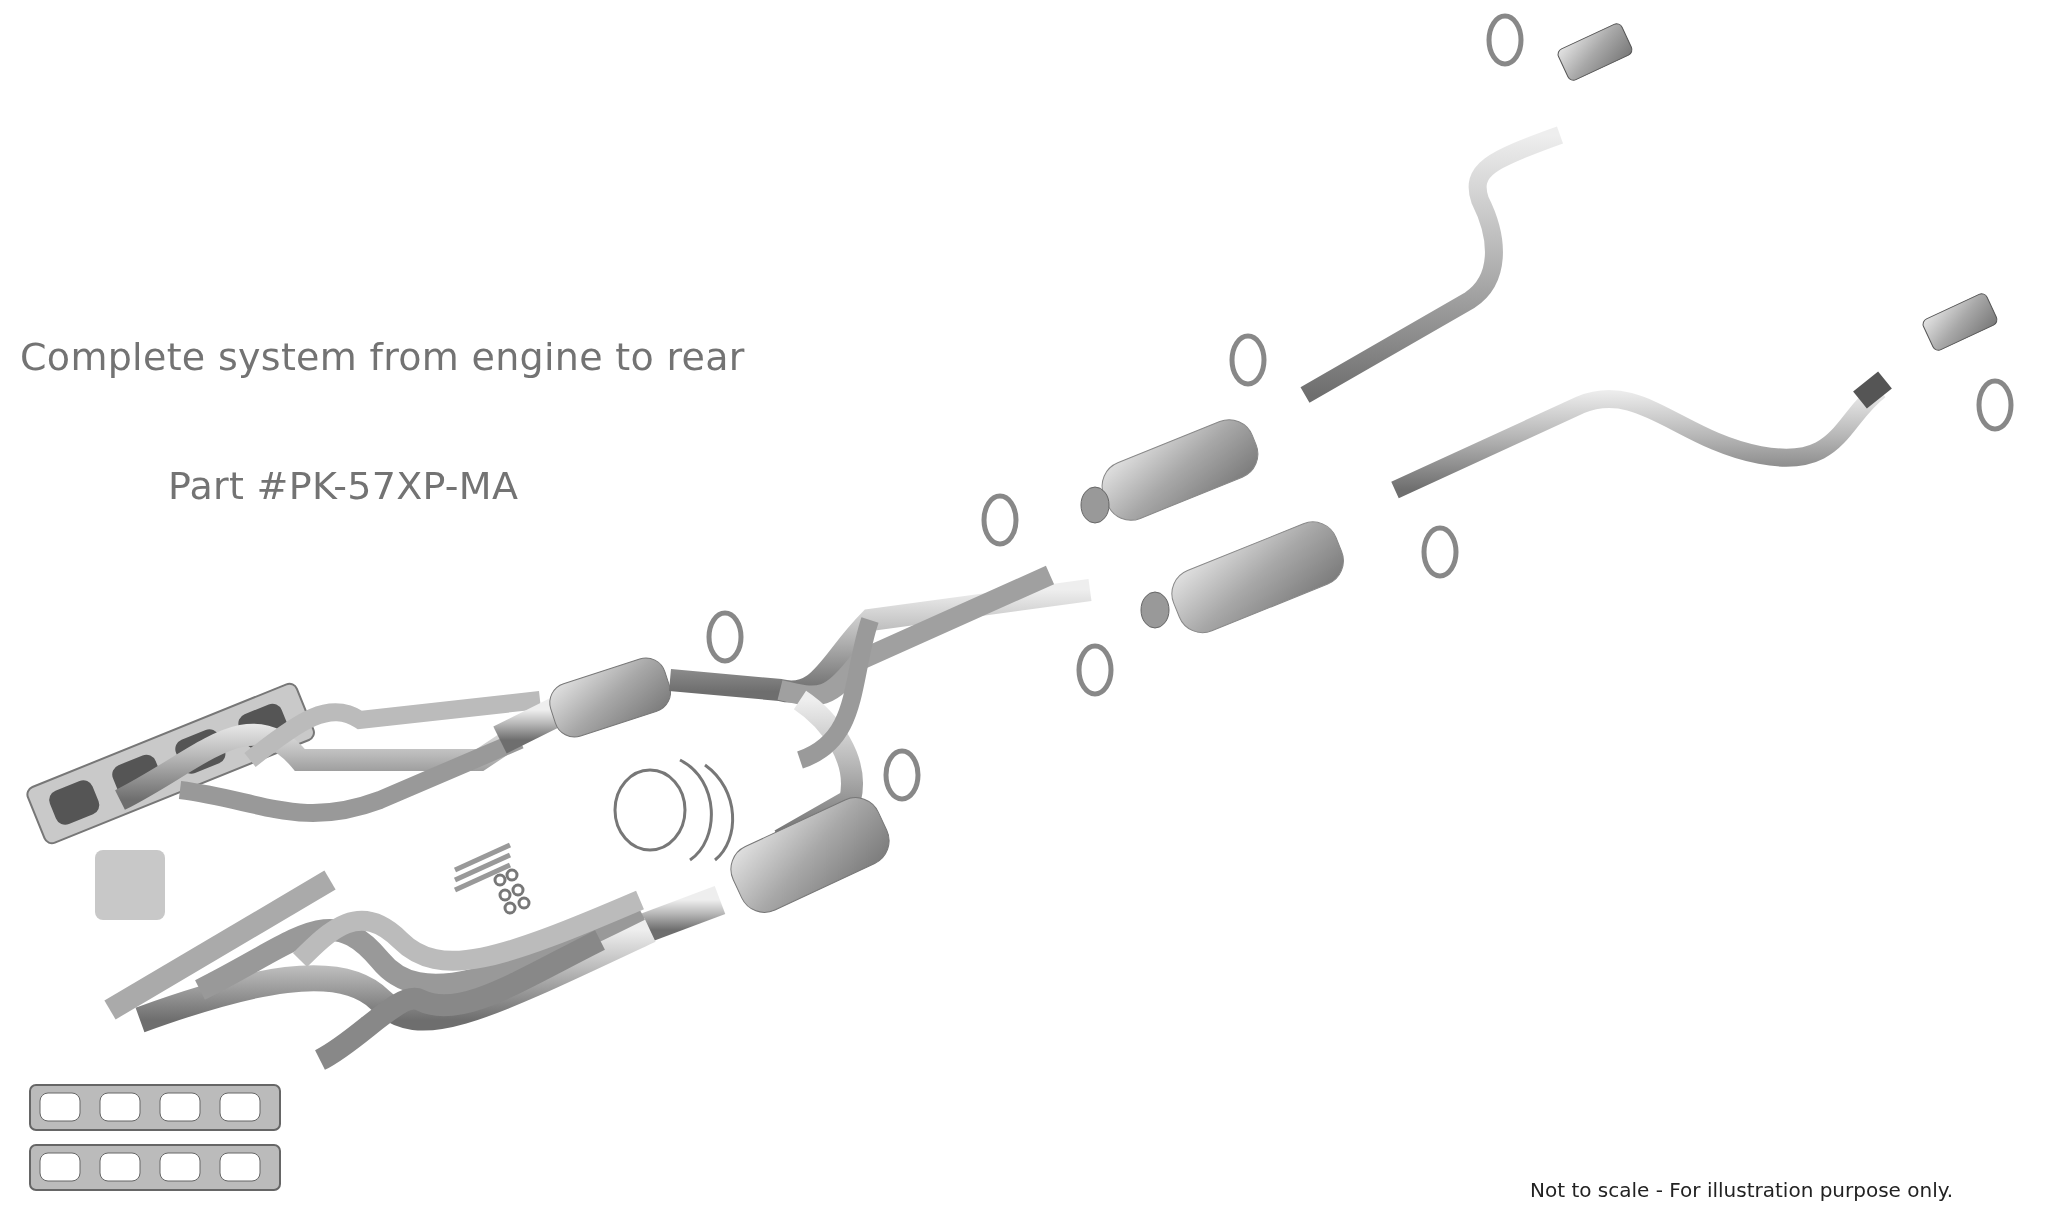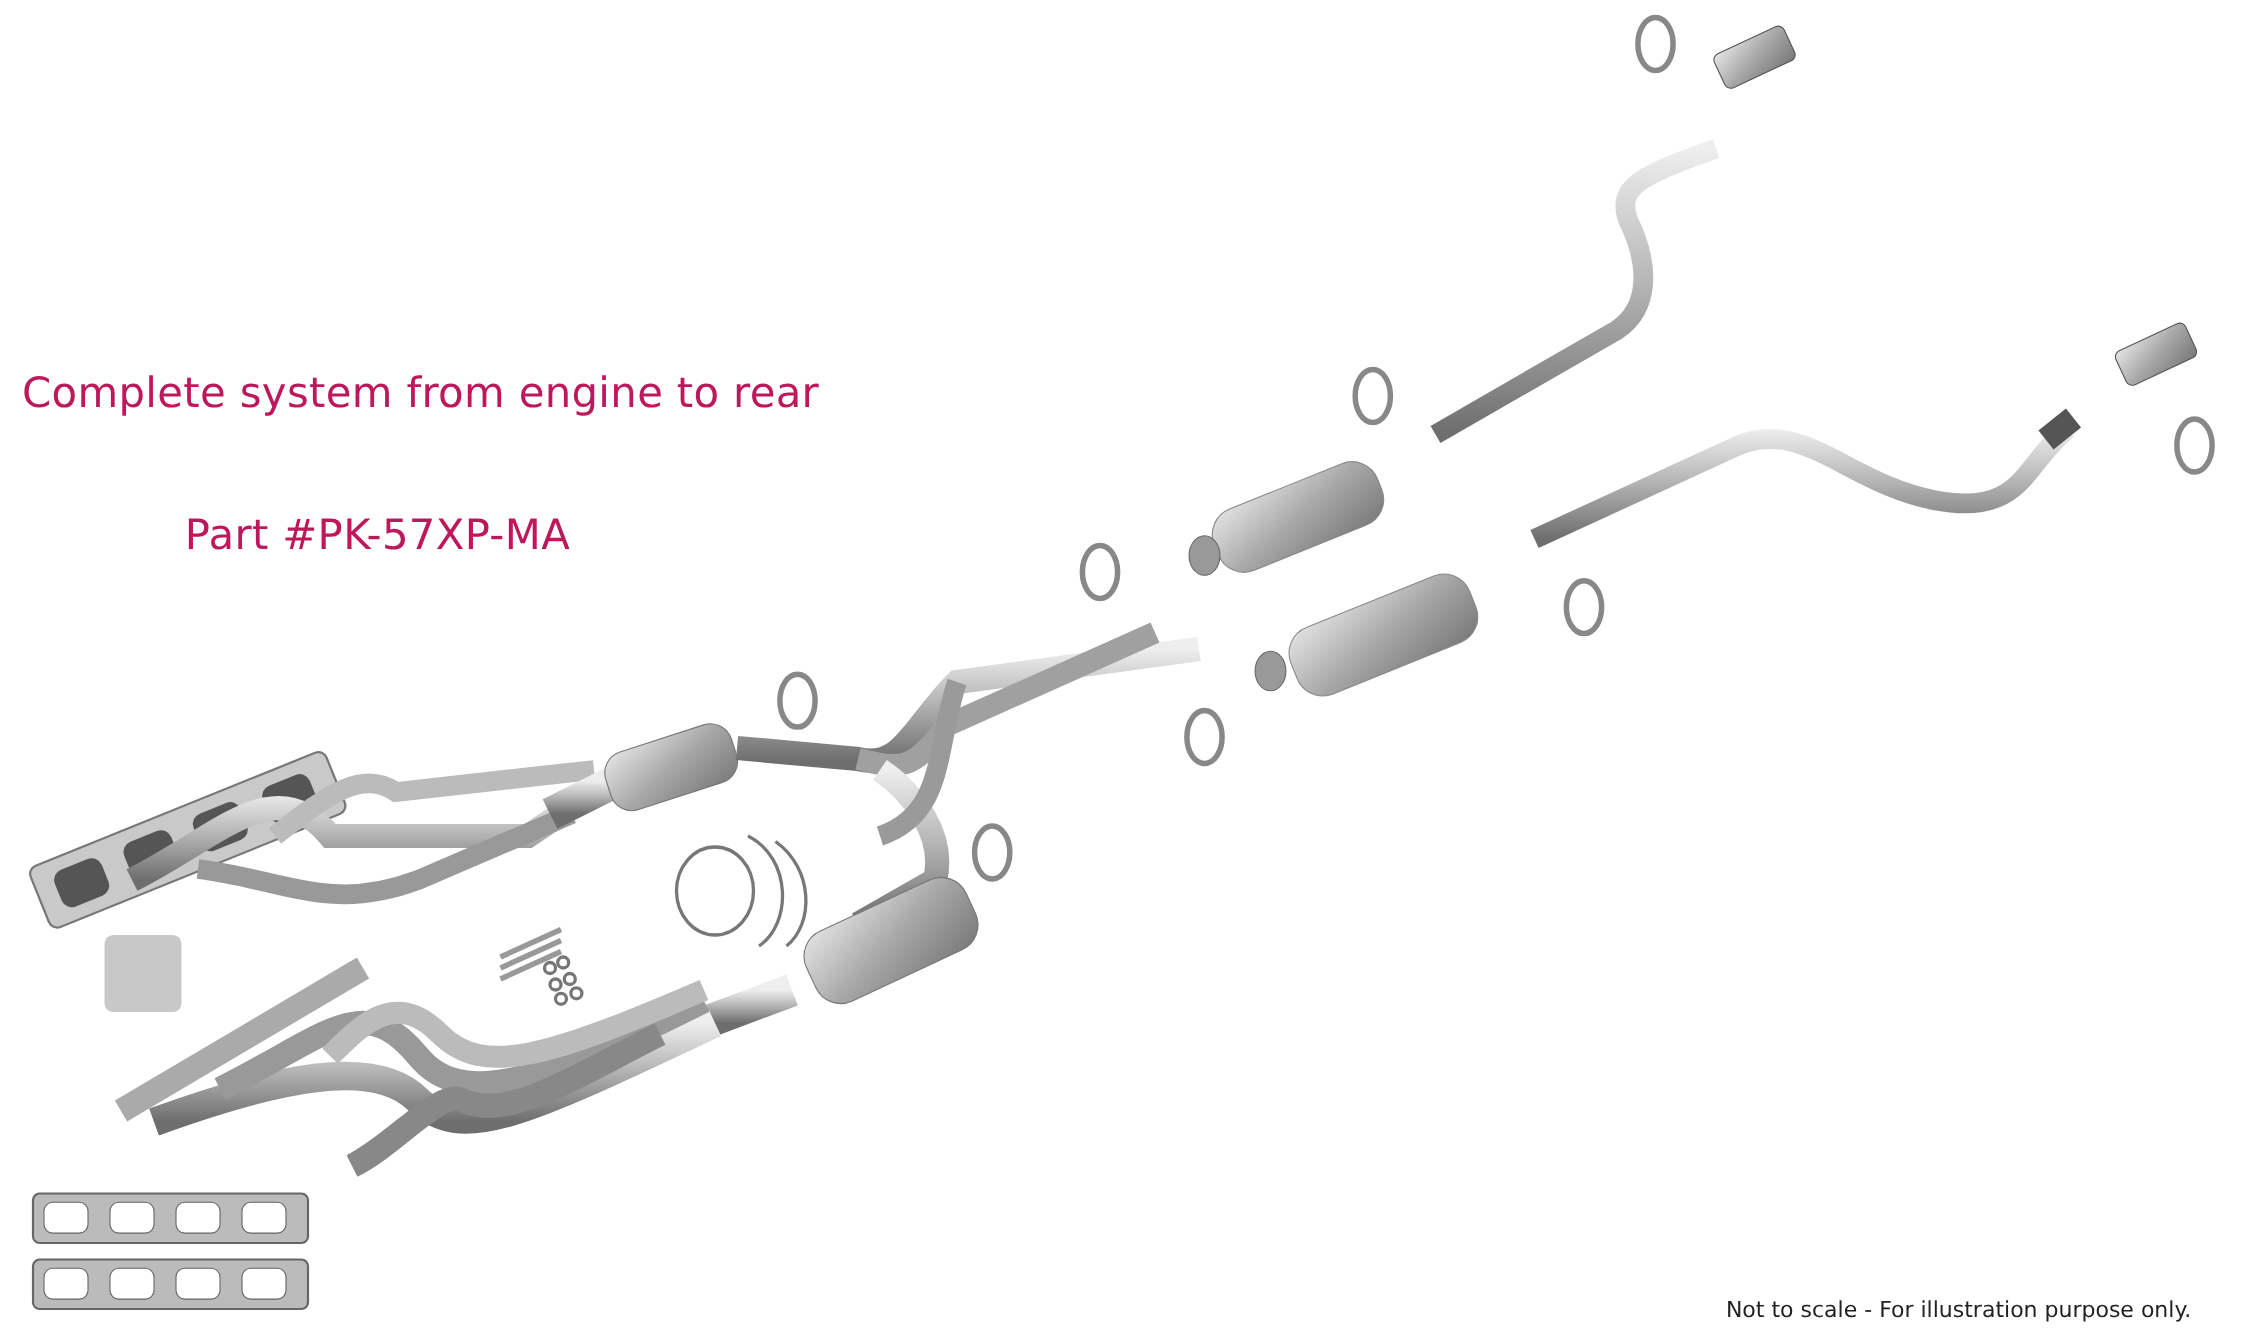--- a/index.html
+++ b/index.html
@@ -1,26 +1,26 @@
 <!DOCTYPE html>
 <html><head>
 <meta charset="utf-8">
 <style>
   html, body { margin:0; padding:0; background:#ffffff; }
   body { width:2048px; height:1217px; position:relative; overflow:hidden; font-family:"DejaVu Sans", sans-serif; }
-  .caption { position:absolute; color:#be185d; font-size:38px; letter-spacing:0.3px; white-space:nowrap; }
+  .caption { position:absolute; color:#737373; font-size:38px; letter-spacing:0.3px; white-space:nowrap; }
   .note { position:absolute; color:#222; font-size:20px; white-space:nowrap; }
   svg.diagram { position:absolute; left:0; top:0; }
 </style>
 </head>
 <body>
 
 <div class="caption" style="left:20px; top:335px;">Complete system from engine to rear</div>
 <div class="caption" style="left:168px; top:464px;">Part #PK-57XP-MA</div>
-<div class="note" style="left:1530px; top:1178px;margin-left:39px;">Not to scale - For illustration purpose only.</div>
+<div class="note" style="left:1530px; top:1178px;">Not to scale - For illustration purpose only.</div>
 
 <svg class="diagram" width="2048" height="1217" viewBox="0 0 2048 1217">
   <defs>
     <linearGradient id="metal" x1="0" y1="0" x2="0" y2="1">
       <stop offset="0" stop-color="#eeeeee"></stop>
       <stop offset="0.45" stop-color="#b8b8b8"></stop>
       <stop offset="1" stop-color="#6e6e6e"></stop>
     </linearGradient>
     <linearGradient id="metal2" x1="0" y1="0" x2="1" y2="1">
       <stop offset="0" stop-color="#e6e6e6"></stop>

